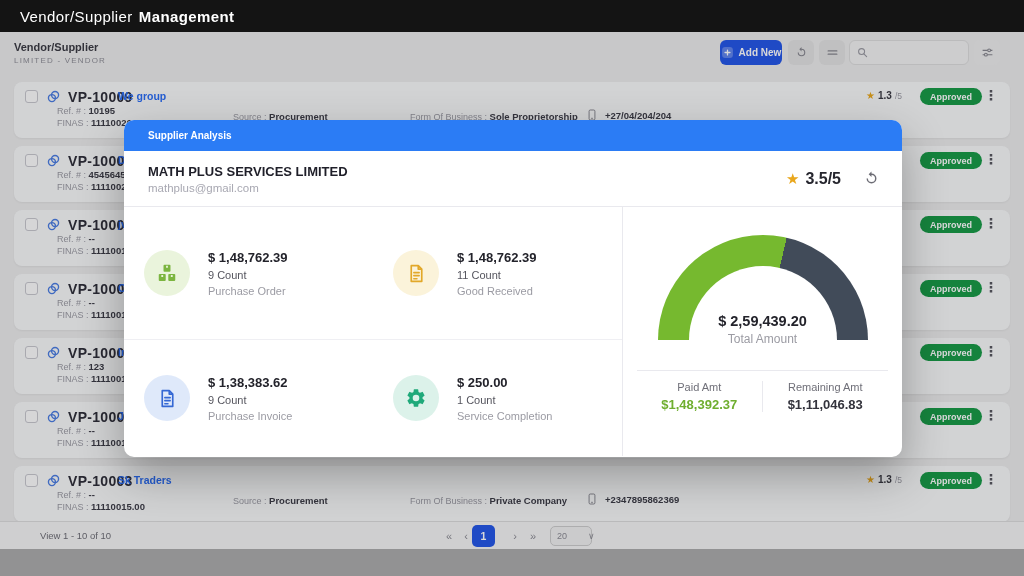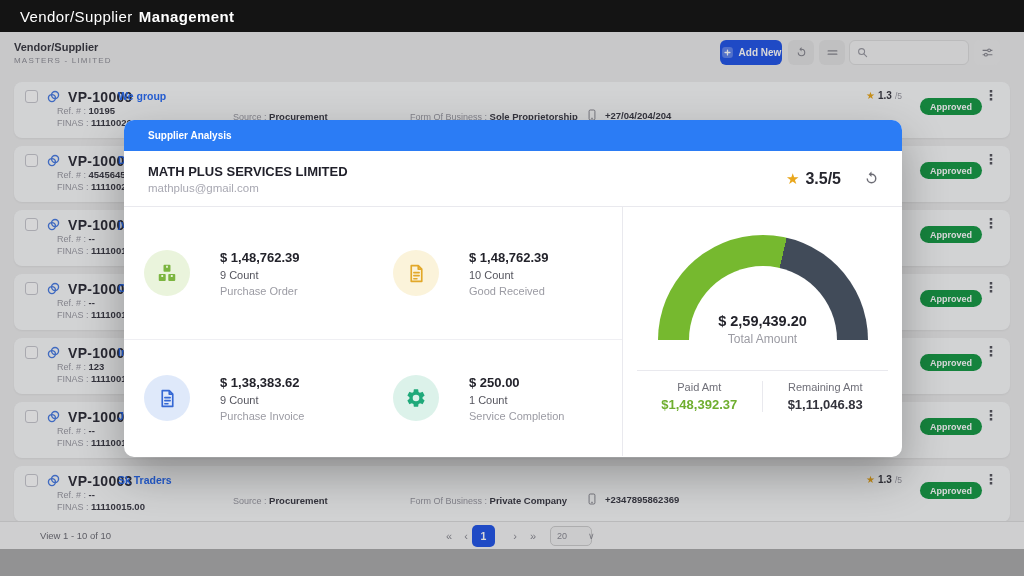--- a/index.html
+++ b/index.html
@@ -42,21 +42,21 @@
   .dl { position:absolute; font-size:9px; color:#9a9aa2; white-space:nowrap; }
   .dl b { color:#3c3c46; font-weight:700; font-size:9.5px; }
   .ref   { left:43px; top:23px; }
   .finas { left:43px; top:35px; }
   .src   { left:219px; top:29px; }
   .fob   { left:396px; top:29px; }
   .phone { left:573px; top:27px; display:flex; align-items:center; gap:8px; color:#3c3c46; font-weight:700; font-size:9.5px; }
   .rating { position:absolute; left:852px; top:8px; font-size:10px; font-weight:700; color:#3a3a42; display:flex; align-items:center; gap:3px; }
   .rating .star { color:#e9a71d; font-size:10px; }
   .rating .suf { color:#9a9aa2; font-weight:400; font-size:8.5px; }
-  .badge { position:absolute; left:906px; top:16px; width:62px; height:17px; background:#179a46;
+  .badge { position:absolute; left:906px; top:6px; width:62px; height:17px; background:#179a46;
     color:#fff; font-size:9px; font-weight:700; border-radius:9px;
     display:flex; align-items:center; justify-content:center; }
   .kebab { position:absolute; left:970px; top:5px; font-size:14px; color:#56565e; font-weight:700; }
 
   
   .footer { position:absolute; left:0; top:521px; width:1024px; height:28px;
     background:#f5f5f5; border-top:1px solid #ddd; z-index:30; }
   .view-text { position:absolute; left:40px; top:8px; font-size:9.5px; color:#6d6d75; }
   .pg { position:absolute; top:4px; display:flex; align-items:center; justify-content:center;
     width:18px; height:20px; font-size:11px; color:#8b8b93; }
@@ -82,21 +82,21 @@
     align-items:center; padding:0 22px 0 24px; }
   .sup-name { font-size:13px; font-weight:700; color:#1f1f29; }
   .sup-email { font-size:11.5px; color:#a8a8b2; margin-top:3px; }
   .sup-rating { margin-left:auto; display:flex; align-items:center; gap:6px;
     font-size:16px; font-weight:700; color:#26262e; }
   .sup-rating .star { color:#e9a71d; font-size:15px; }
   .refresh-icon { margin-left:22px; width:17px; height:17px; }
 
   .modal-body { display:flex; height:249px; }
   .cards { width:498px; display:grid; grid-template-columns:1fr 1fr; grid-template-rows:133px 116px; }
-  .card { display:flex; align-items:center; gap:30px; padding-left:20px; }
+  .card { display:flex; align-items:center; gap:18px; padding-left:20px; }
   .card.topline { border-bottom:1px solid #efeff3; }
   .cicon { width:46px; height:46px; border-radius:50%; display:flex; align-items:center; justify-content:center; flex:0 0 46px; }
   .c1{ background:#eaf4dc; } .c2{ background:#fbf3da; } .c3{ background:#dfe9fa; } .c4{ background:#dcf2ea; }
   .amt { font-size:13px; font-weight:700; color:#23232b; }
   .cnt { font-size:11px; color:#55555e; margin-top:4px; }
   .clbl { font-size:11px; color:#9b9ba3; margin-top:4px; }
 
   .gauge-panel { width:280px; border-left:1px solid #e9e9ee; }
   .gauge { position:relative; width:210px; height:105px; margin:28px auto 0; }
   .gauge .arc { position:absolute; inset:0; border-radius:105px 105px 0 0; }
@@ -116,21 +116,21 @@
 <body>
 
 <div class="screen">
 
   <div class="topbar">
     <span class="t-reg">Vendor/Supplier</span>
     <span class="t-bold">Management</span>
   </div>
 
   <div class="page-title">Vendor/Supplier</div>
-  <div class="breadcrumb">MASTERS  -  LIMITED</div>
+  <div class="breadcrumb">LIMITED  -  VENDOR</div>
 
   <div class="btn-addnew">
     <svg width="13" height="13" viewBox="0 0 24 24">
         <rect x="2" y="2" width="20" height="20" rx="6" fill="rgba(255,255,255,.28)"></rect>
         <path d="M12 7.5v9M7.5 12h9" stroke="#fff" stroke-width="2.4" stroke-linecap="round"></path>
       </svg>
     <span>Add New</span>
   </div>
   <div class="tool-btn tool-refresh">
     <svg width="13" height="13" viewBox="0 0 24 24" fill="#86868e">
@@ -345,21 +345,21 @@
         <div class="card topline">
           <span class="cicon c2">
             <svg width="21" height="21" viewBox="0 0 24 24" fill="none" stroke="#E2A829" stroke-width="1.9" stroke-linejoin="round">
                 <path d="M6 3h8l4 4v14H6z"></path>
                 <path d="M14 3v4h4"></path>
                 <path d="M9 11h6M9 14.5h6M9 18h3.5" stroke-linecap="round"></path>
               </svg>
           </span>
           <div>
             <div class="amt">$ 1,48,762.39</div>
-            <div class="cnt">10 Count</div>
+            <div class="cnt">11 Count</div>
             <div class="clbl">Good Received</div>
           </div>
         </div>
 
         <div class="card">
           <span class="cicon c3">
             <svg width="21" height="21" viewBox="0 0 24 24" fill="none" stroke="#3568D4" stroke-width="1.9" stroke-linejoin="round">
                 <path d="M6 3h8l4 4v14H6z"></path>
                 <path d="M14 3v4h4"></path>
                 <path d="M9 11h6M9 14.5h6M9 18h3.5" stroke-linecap="round"></path>

